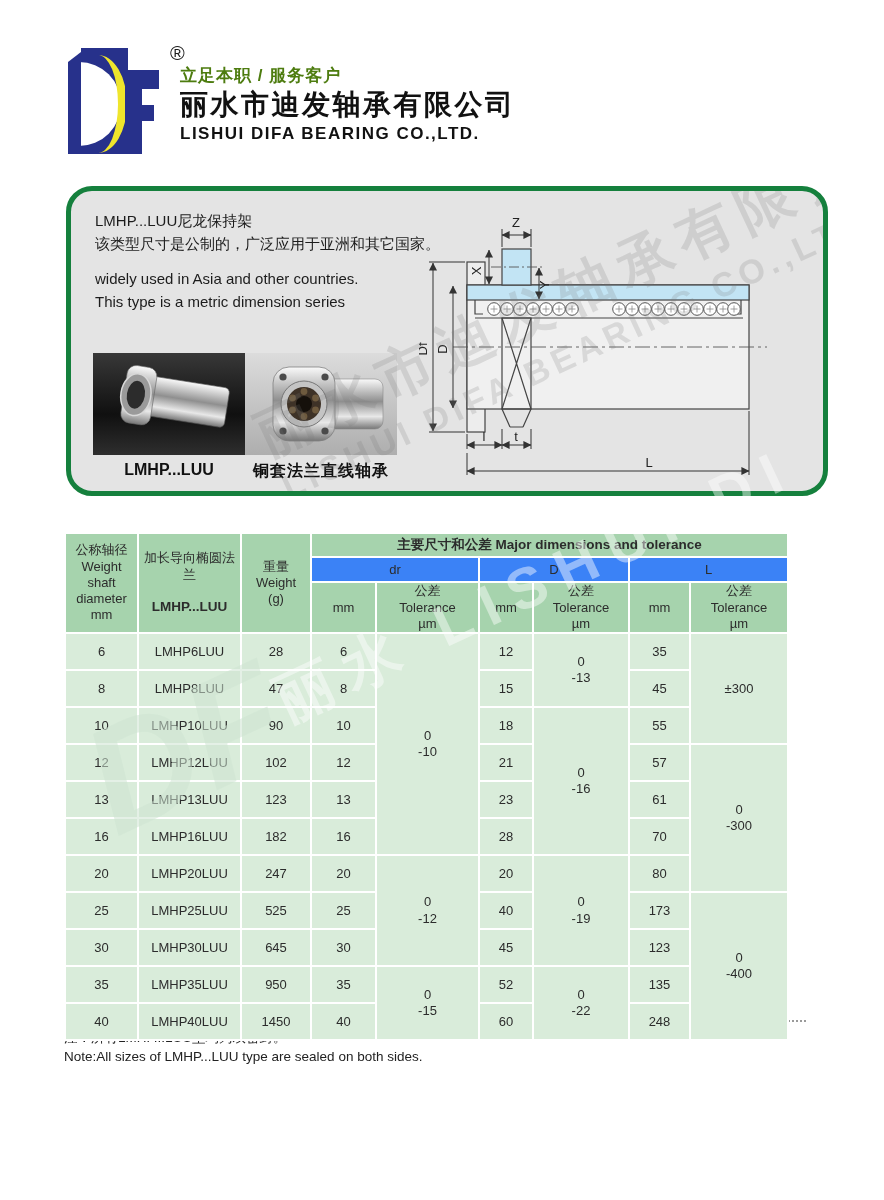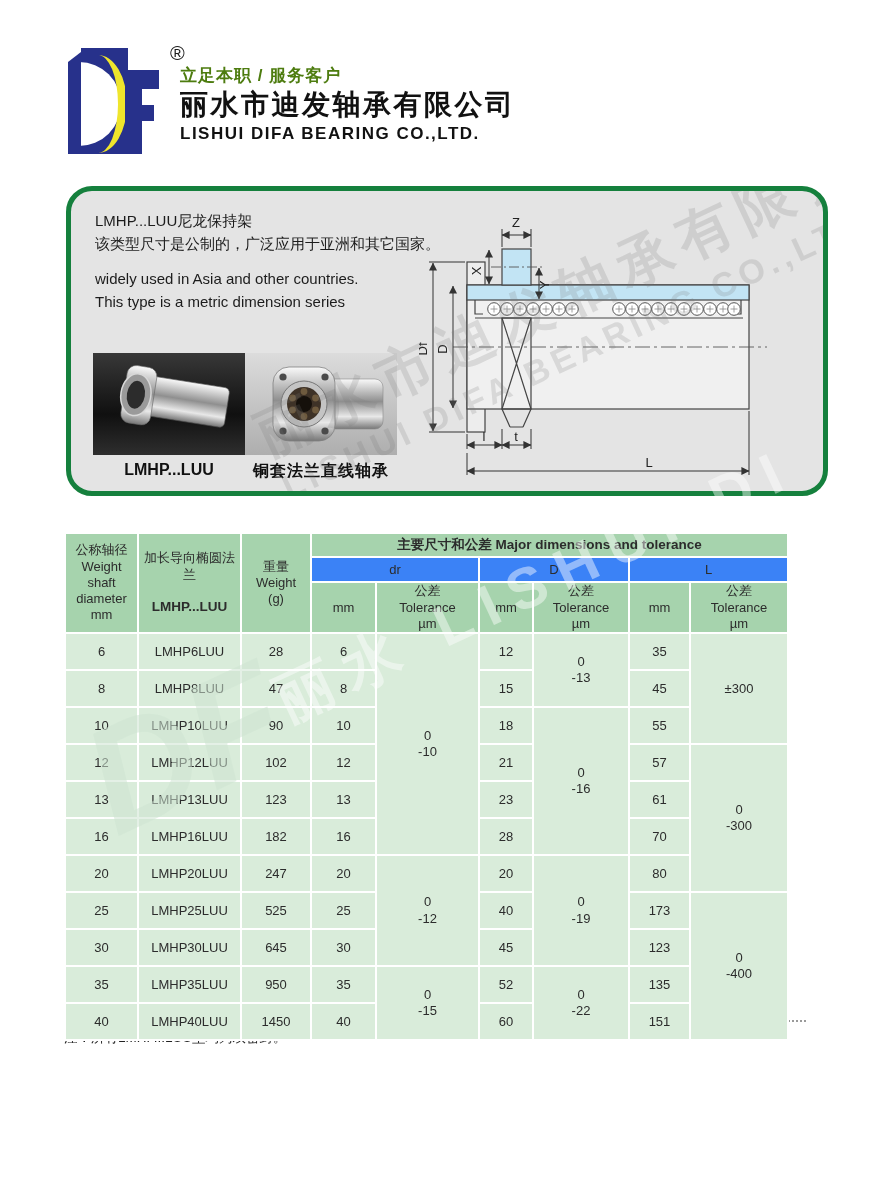--- a/index.html
+++ b/index.html
@@ -368,30 +368,31 @@
             <td rowspan="2">0
 -22</td>
             <td>135</td>
           </tr>
           <tr>
             <td>40</td>
             <td>LMHP40LUU</td>
             <td>1450</td>
             <td>40</td>
             <td>60</td>
-            <td>151</td>
+            <td>248</td>
           </tr>
         </tbody>
     </table>
   </div>
 
   <div class="wm2">
     <span class="df">DF</span>
     <span class="txt">丽水 LISHUI DI</span>
   </div>
 
   <div class="dotted-rule"></div>
 
   <div class="note">
     <div>注：所有LMHP...LUU型均为双密封。</div>
+    <div>Note:All sizes of LMHP...LUU type are sealed on both sides.</div>
   </div>
 
 </div>
 
 </body></html>

